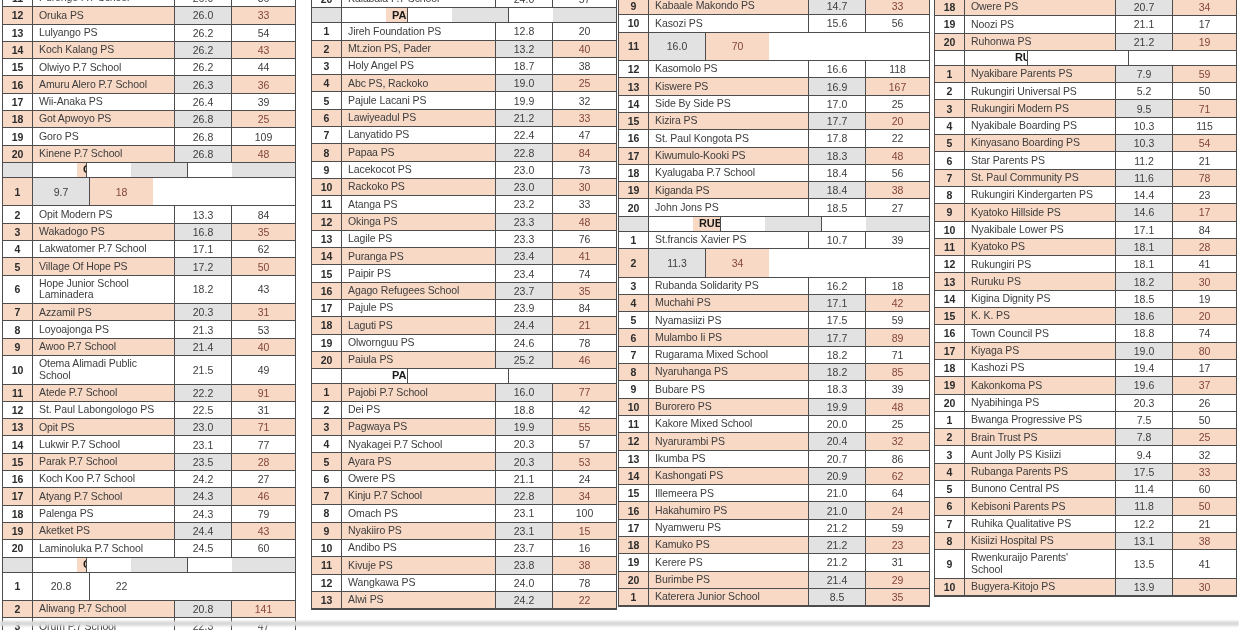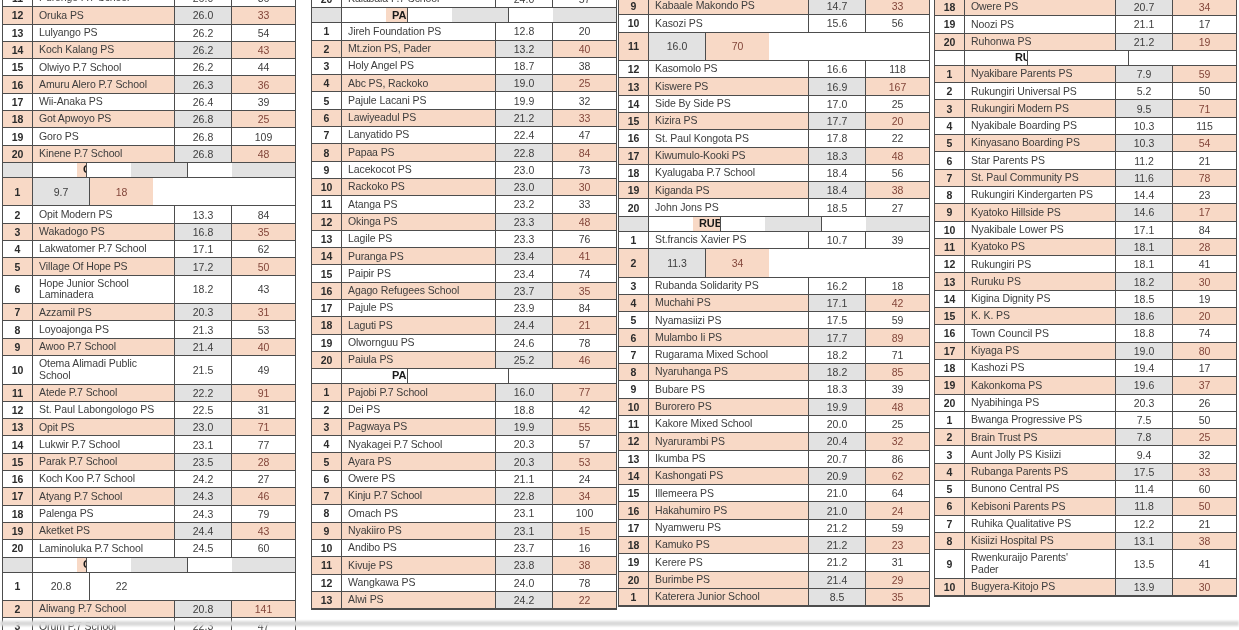--- a/index.html
+++ b/index.html
@@ -905,21 +905,21 @@
       </div>
       <div class="row shaded">
         <span class="cell rank">8</span>
         <span class="cell name">Kisiizi Hospital PS</span>
         <span class="cell score">13.1</span>
         <span class="cell count">38</span>
       </div>
       <div class="row tall">
         <span class="cell rank">9</span>
         <span class="cell name">Rwenkuraijo Parents'
-Pader</span>
+School</span>
         <span class="cell score">13.5</span>
         <span class="cell count">41</span>
       </div>
       <div class="row shaded">
         <span class="cell rank">10</span>
         <span class="cell name">Bugyera-Kitojo PS</span>
         <span class="cell score">13.9</span>
         <span class="cell count">30</span>
       </div>
     </div>

